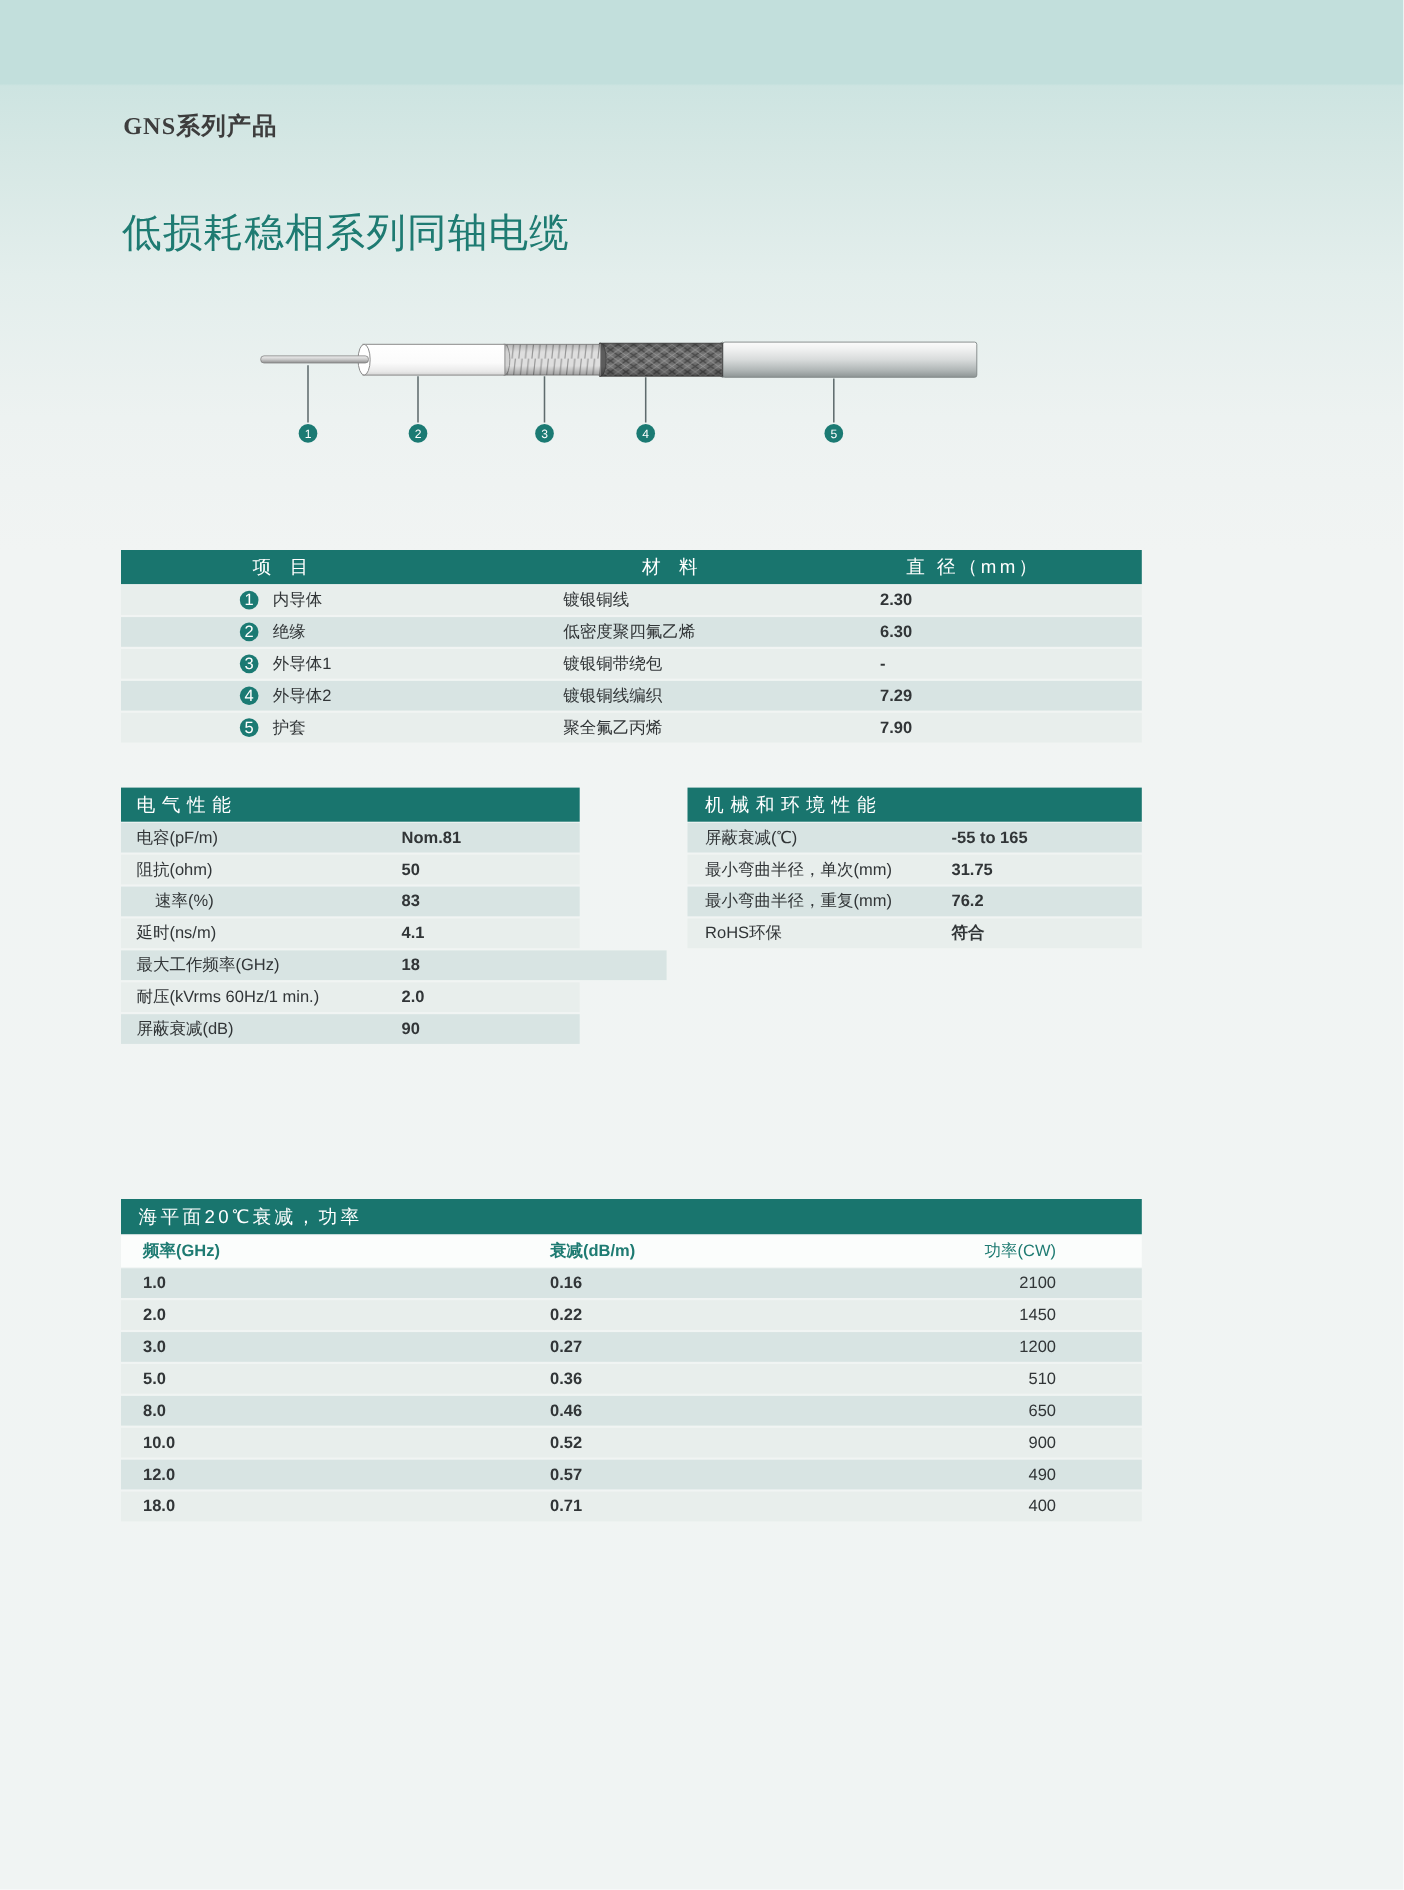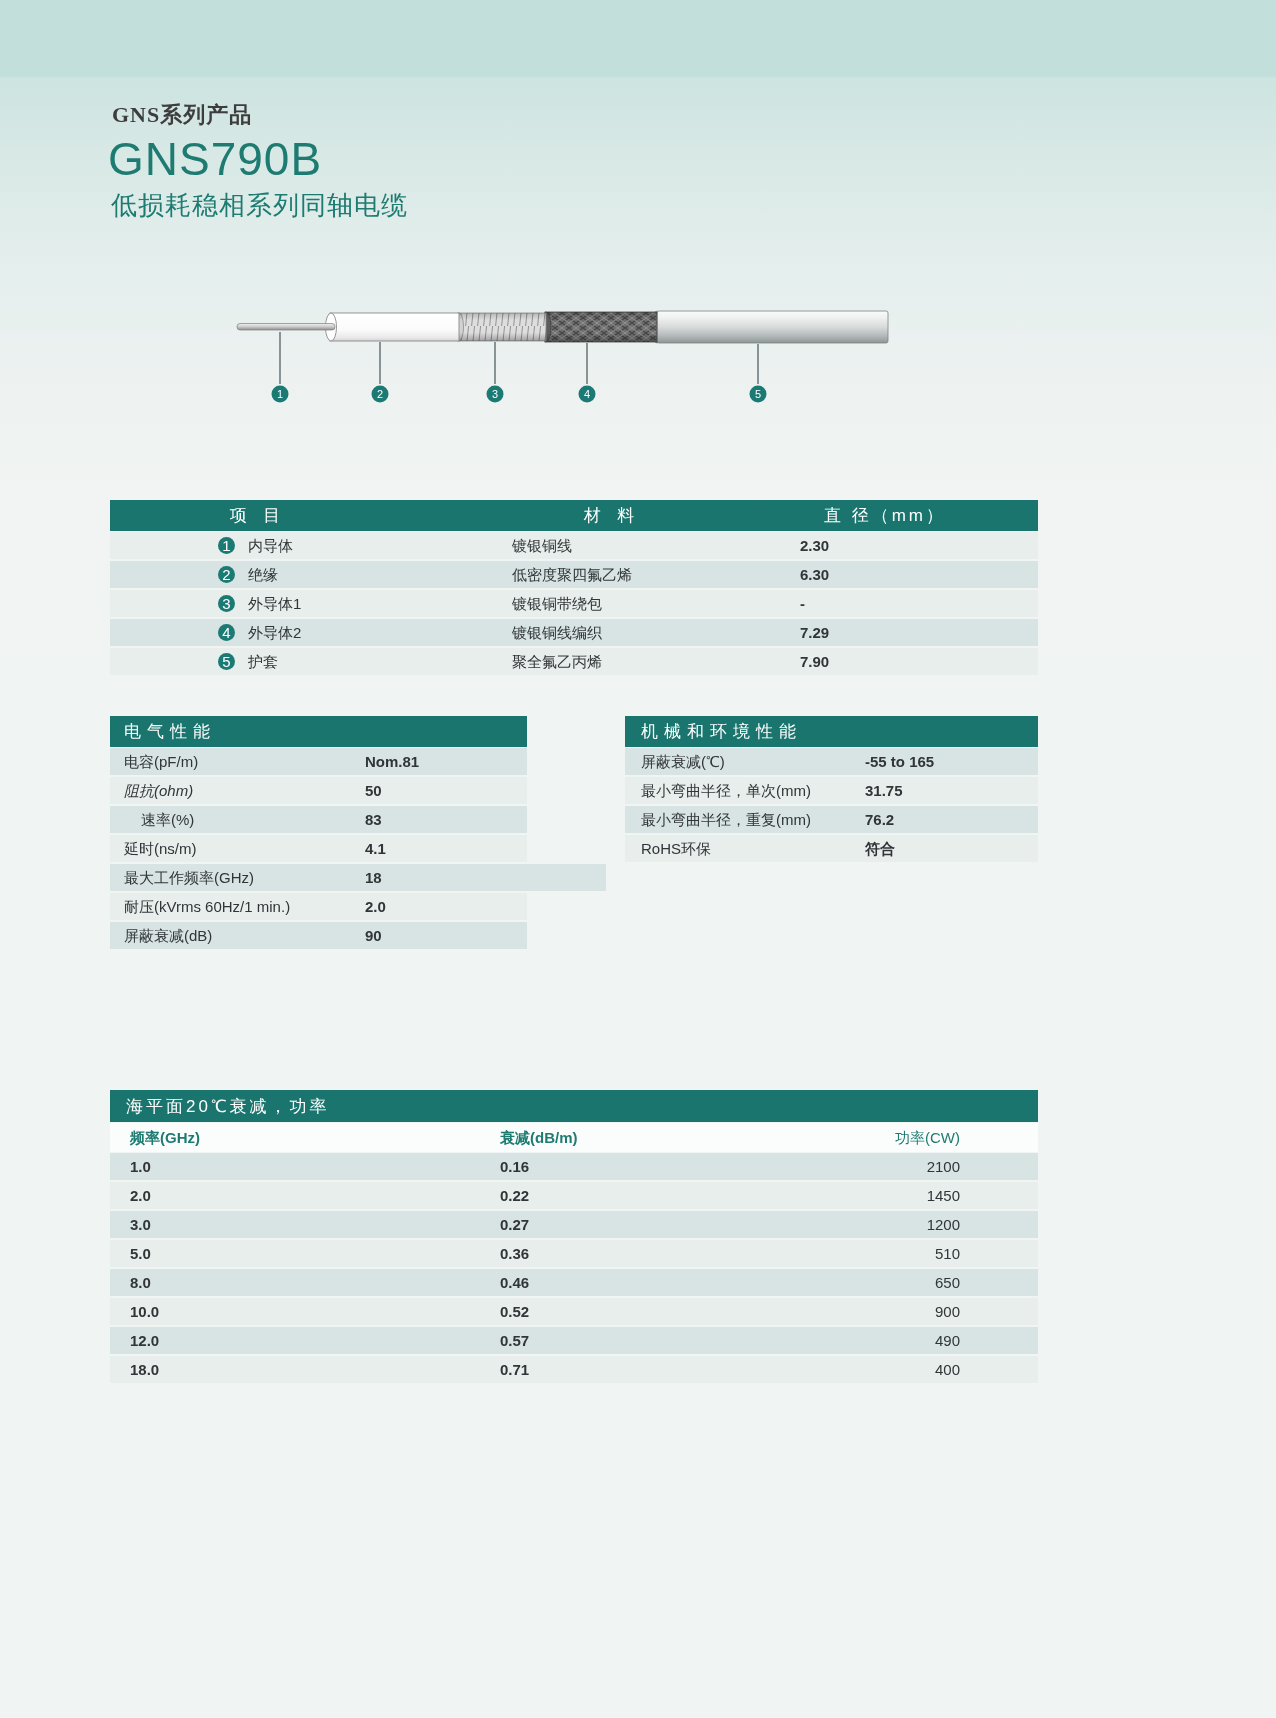--- a/index.html
+++ b/index.html
@@ -20,21 +20,21 @@
     position:absolute;left:112px;top:100px;
     font-family:"Liberation Serif", serif;font-weight:bold;
     font-size:22px;color:#3d3d3d;letter-spacing:1px;
   }
   .model{
     position:absolute;left:108px;top:132px;
     font-size:46px;color:#1e7b72;letter-spacing:1px;font-weight:400;
   }
   .subtitle{
     position:absolute;left:111px;top:188px;
-    font-size:26px;color:#1e7b72;letter-spacing:1px;
+    font-size:36px;color:#1e7b72;letter-spacing:1px;
   }
   
   .diagram{position:absolute;left:170px;top:298px;width:740px;height:112px;}
   
   .thead{
     position:absolute;background:#19756e;color:#fff;
     font-size:17px;display:flex;align-items:center;
   }
   .row{position:absolute;height:27px;}
   .row span{position:absolute;top:0;height:27px;line-height:27px;font-size:15px;color:#313537;}
@@ -49,21 +49,20 @@
   .teal-txt{color:#1e7b72 !important;}
   .ctr{text-align:left;font-weight:bold;}
   .rgt{text-align:right;}
 </style>
 </head>
 <body>
 
 <div class="page">
 
   <div class="series">GNS系列产品</div>
-  <div class="model">GNS790B</div>
   <div class="subtitle">低损耗稳相系列同轴电缆</div>
 
   <svg class="diagram" viewBox="0 0 740 112" width="740" height="112">
     <defs>
       <linearGradient id="condGrad" x1="0" y1="0" x2="0" y2="1">
         <stop offset="0" stop-color="#f0f0f0"></stop>
           <stop offset="0.45" stop-color="#cfcfcf"></stop>
           <stop offset="1" stop-color="#8f8f8f"></stop>
       </linearGradient>
       <linearGradient id="insGrad" x1="0" y1="0" x2="0" y2="1">
@@ -193,21 +192,21 @@
 
   <div>
     <div class="thead" style="left:110px;top:716px;width:417px;height:31px;padding-left:0;">
       <span style="margin-left:14px;letter-spacing:6px;">电气性能</span>
     </div>
     <div class="row dark" style="left:110px;top:748px;width:417px;">
       <span style="left:14px;">电容(pF/m)</span>
       <span class="ctr" style="left:255px;width:150px;">Nom.81</span>
     </div>
     <div class="row light" style="left:110px;top:777px;width:417px;">
-      <span style="left:14px;font-style:italic;">阻抗(ohm)</span>
+      <span style="left:14px;">阻抗(ohm)</span>
       <span class="ctr" style="left:255px;width:150px;">50</span>
     </div>
     <div class="row dark" style="left:110px;top:806px;width:417px;">
       <span style="left:31px;">速率(%)</span>
       <span class="ctr" style="left:255px;width:150px;">83</span>
     </div>
     <div class="row light" style="left:110px;top:835px;width:417px;">
       <span style="left:14px;">延时(ns/m)</span>
       <span class="ctr" style="left:255px;width:150px;">4.1</span>
     </div>

